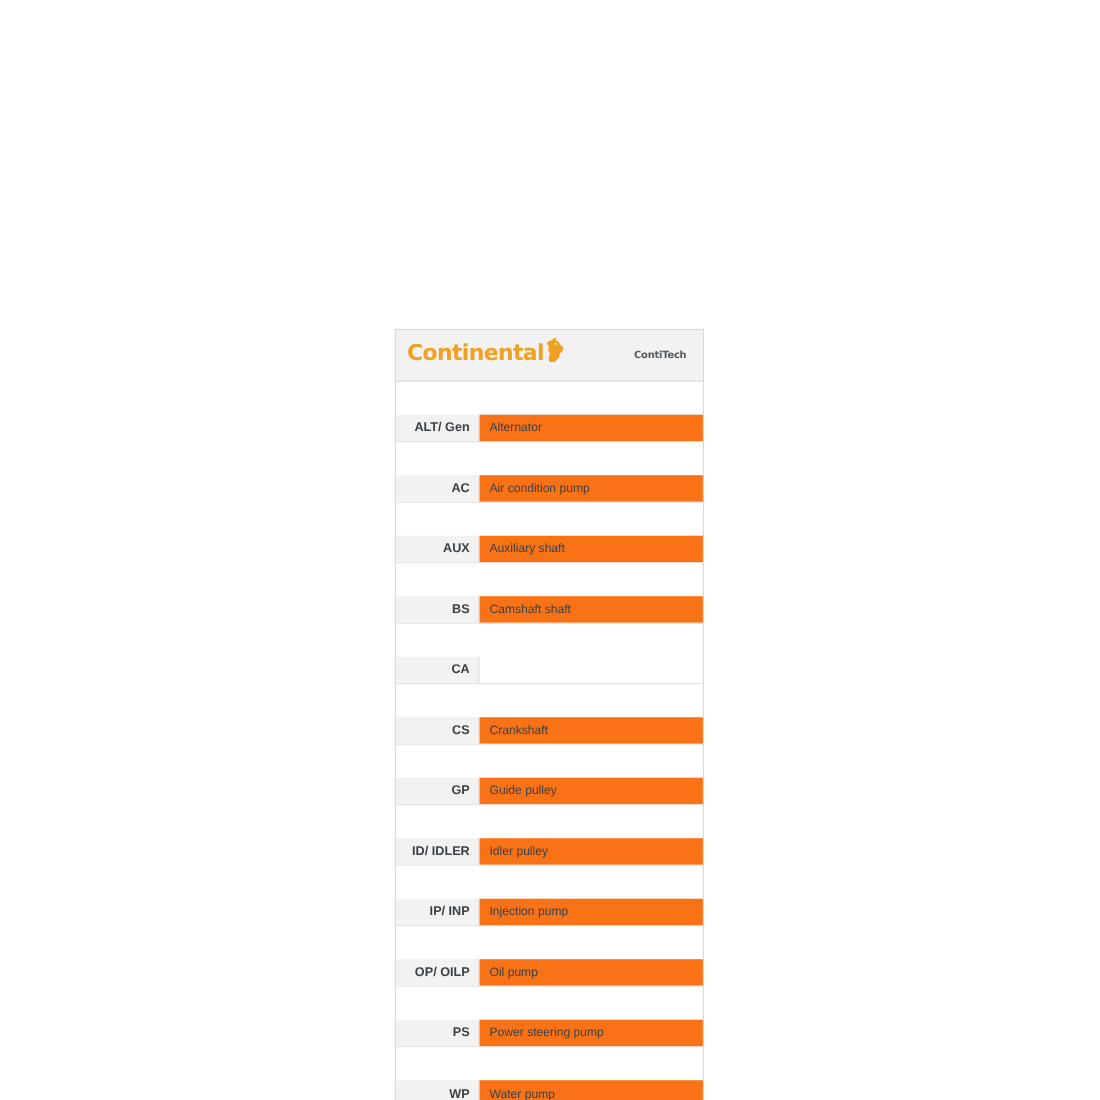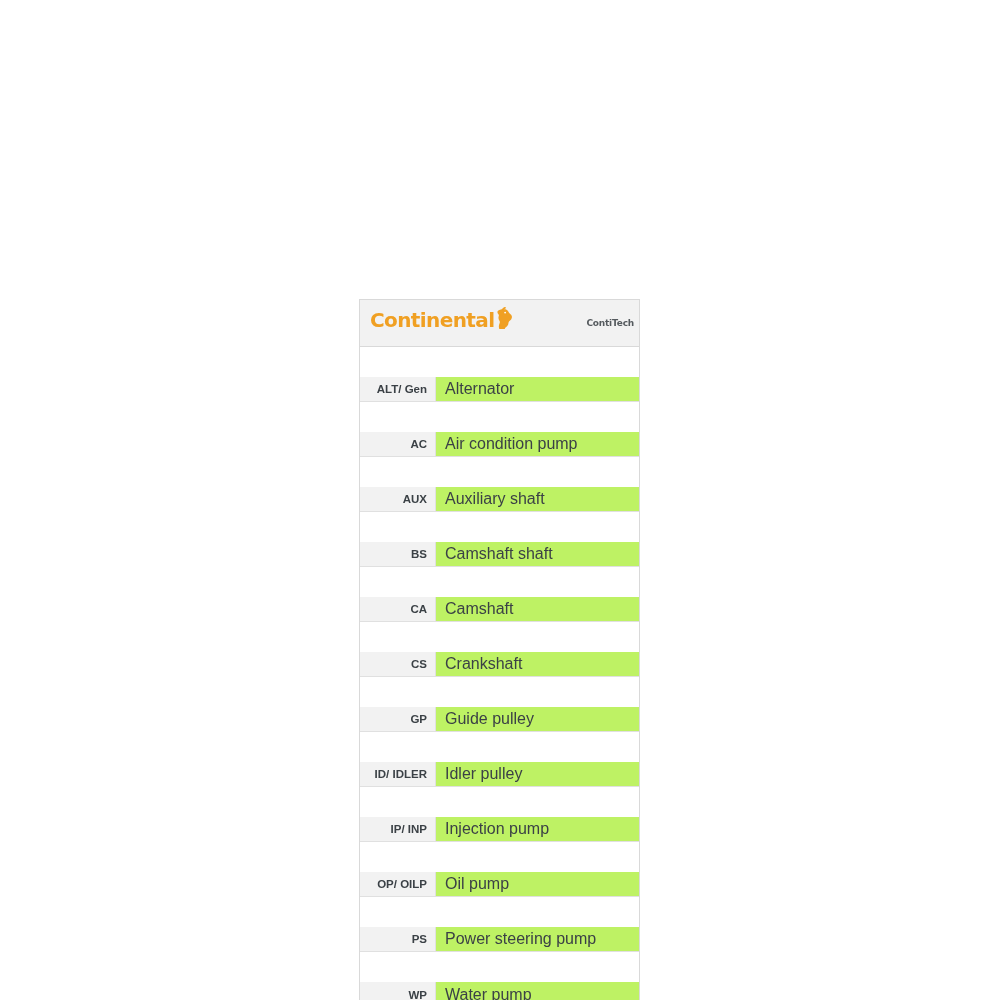--- a/index.html
+++ b/index.html
@@ -59,21 +59,21 @@
 
   .brand-horse {
     width: 17px;
     height: 22px;
     position: relative;
     top: -1px;
   }
 
   .brand-sub {
     position: absolute;
-    right: 5px;
+    right: 15px;
     top: 18px;
     font-family: "DejaVu Sans", sans-serif;
     font-size: 9px;
     font-weight: bold;
     color: #555a5e;
     letter-spacing: -0.2px;
   }
 
   
   .legend-row {
@@ -97,26 +97,26 @@
     align-items: center;
     justify-content: flex-end;
     padding-right: 8px;
     font-size: 11.5px;
     font-weight: bold;
     color: #3b4146;
   }
 
   .desc-cell {
     flex: 1;
-    background: #bef264;
+    background: #f97316;
     box-sizing: border-box;
     display: flex;
     align-items: center;
     padding-left: 9px;
-    font-size: 16px;
+    font-size: 11px;
     color: #3b4146;
   }
 </style>
 </head>
 <body>
 
 <div id="canvas">
 
   <div class="legend-card">
 
@@ -145,21 +145,20 @@
       <div class="legend-row">
         <div class="abbr-cell">AUX</div>
         <div class="desc-cell">Auxiliary shaft</div>
       </div>
       <div class="legend-row">
         <div class="abbr-cell">BS</div>
         <div class="desc-cell">Camshaft shaft</div>
       </div>
       <div class="legend-row">
         <div class="abbr-cell">CA</div>
-        <div class="desc-cell">Camshaft</div>
       </div>
       <div class="legend-row">
         <div class="abbr-cell">CS</div>
         <div class="desc-cell">Crankshaft</div>
       </div>
       <div class="legend-row">
         <div class="abbr-cell">GP</div>
         <div class="desc-cell">Guide pulley</div>
       </div>
       <div class="legend-row">

